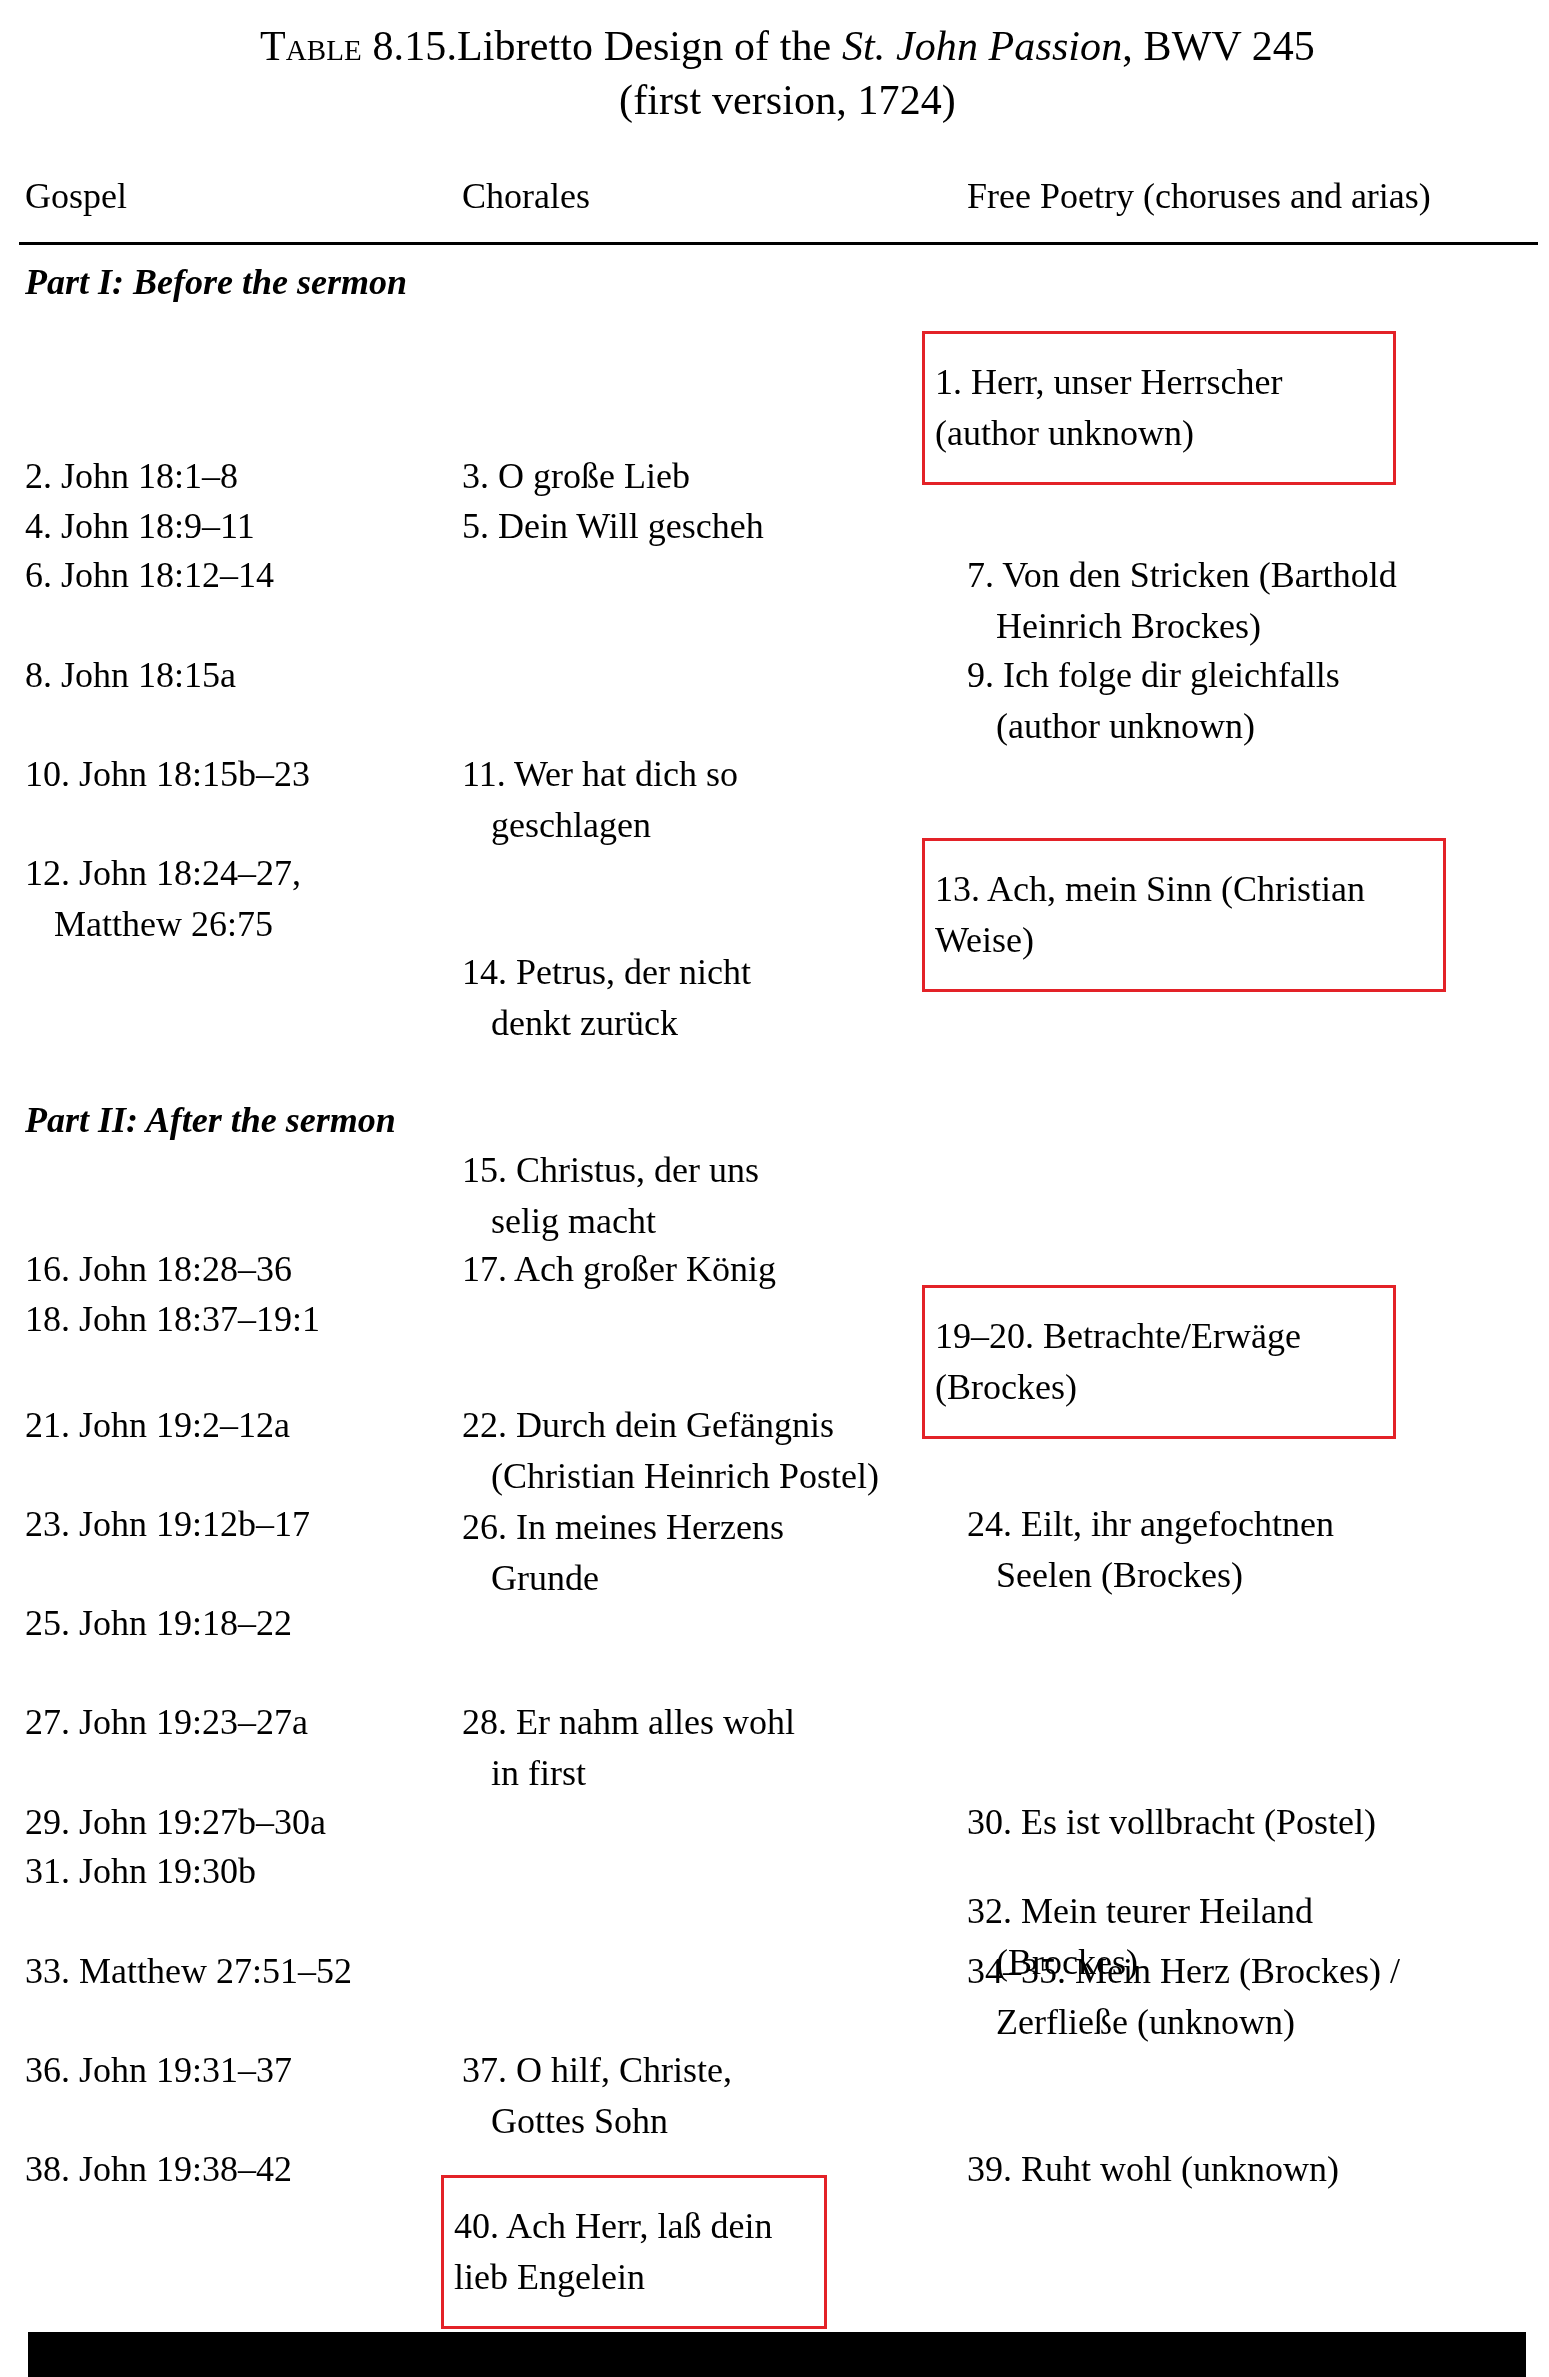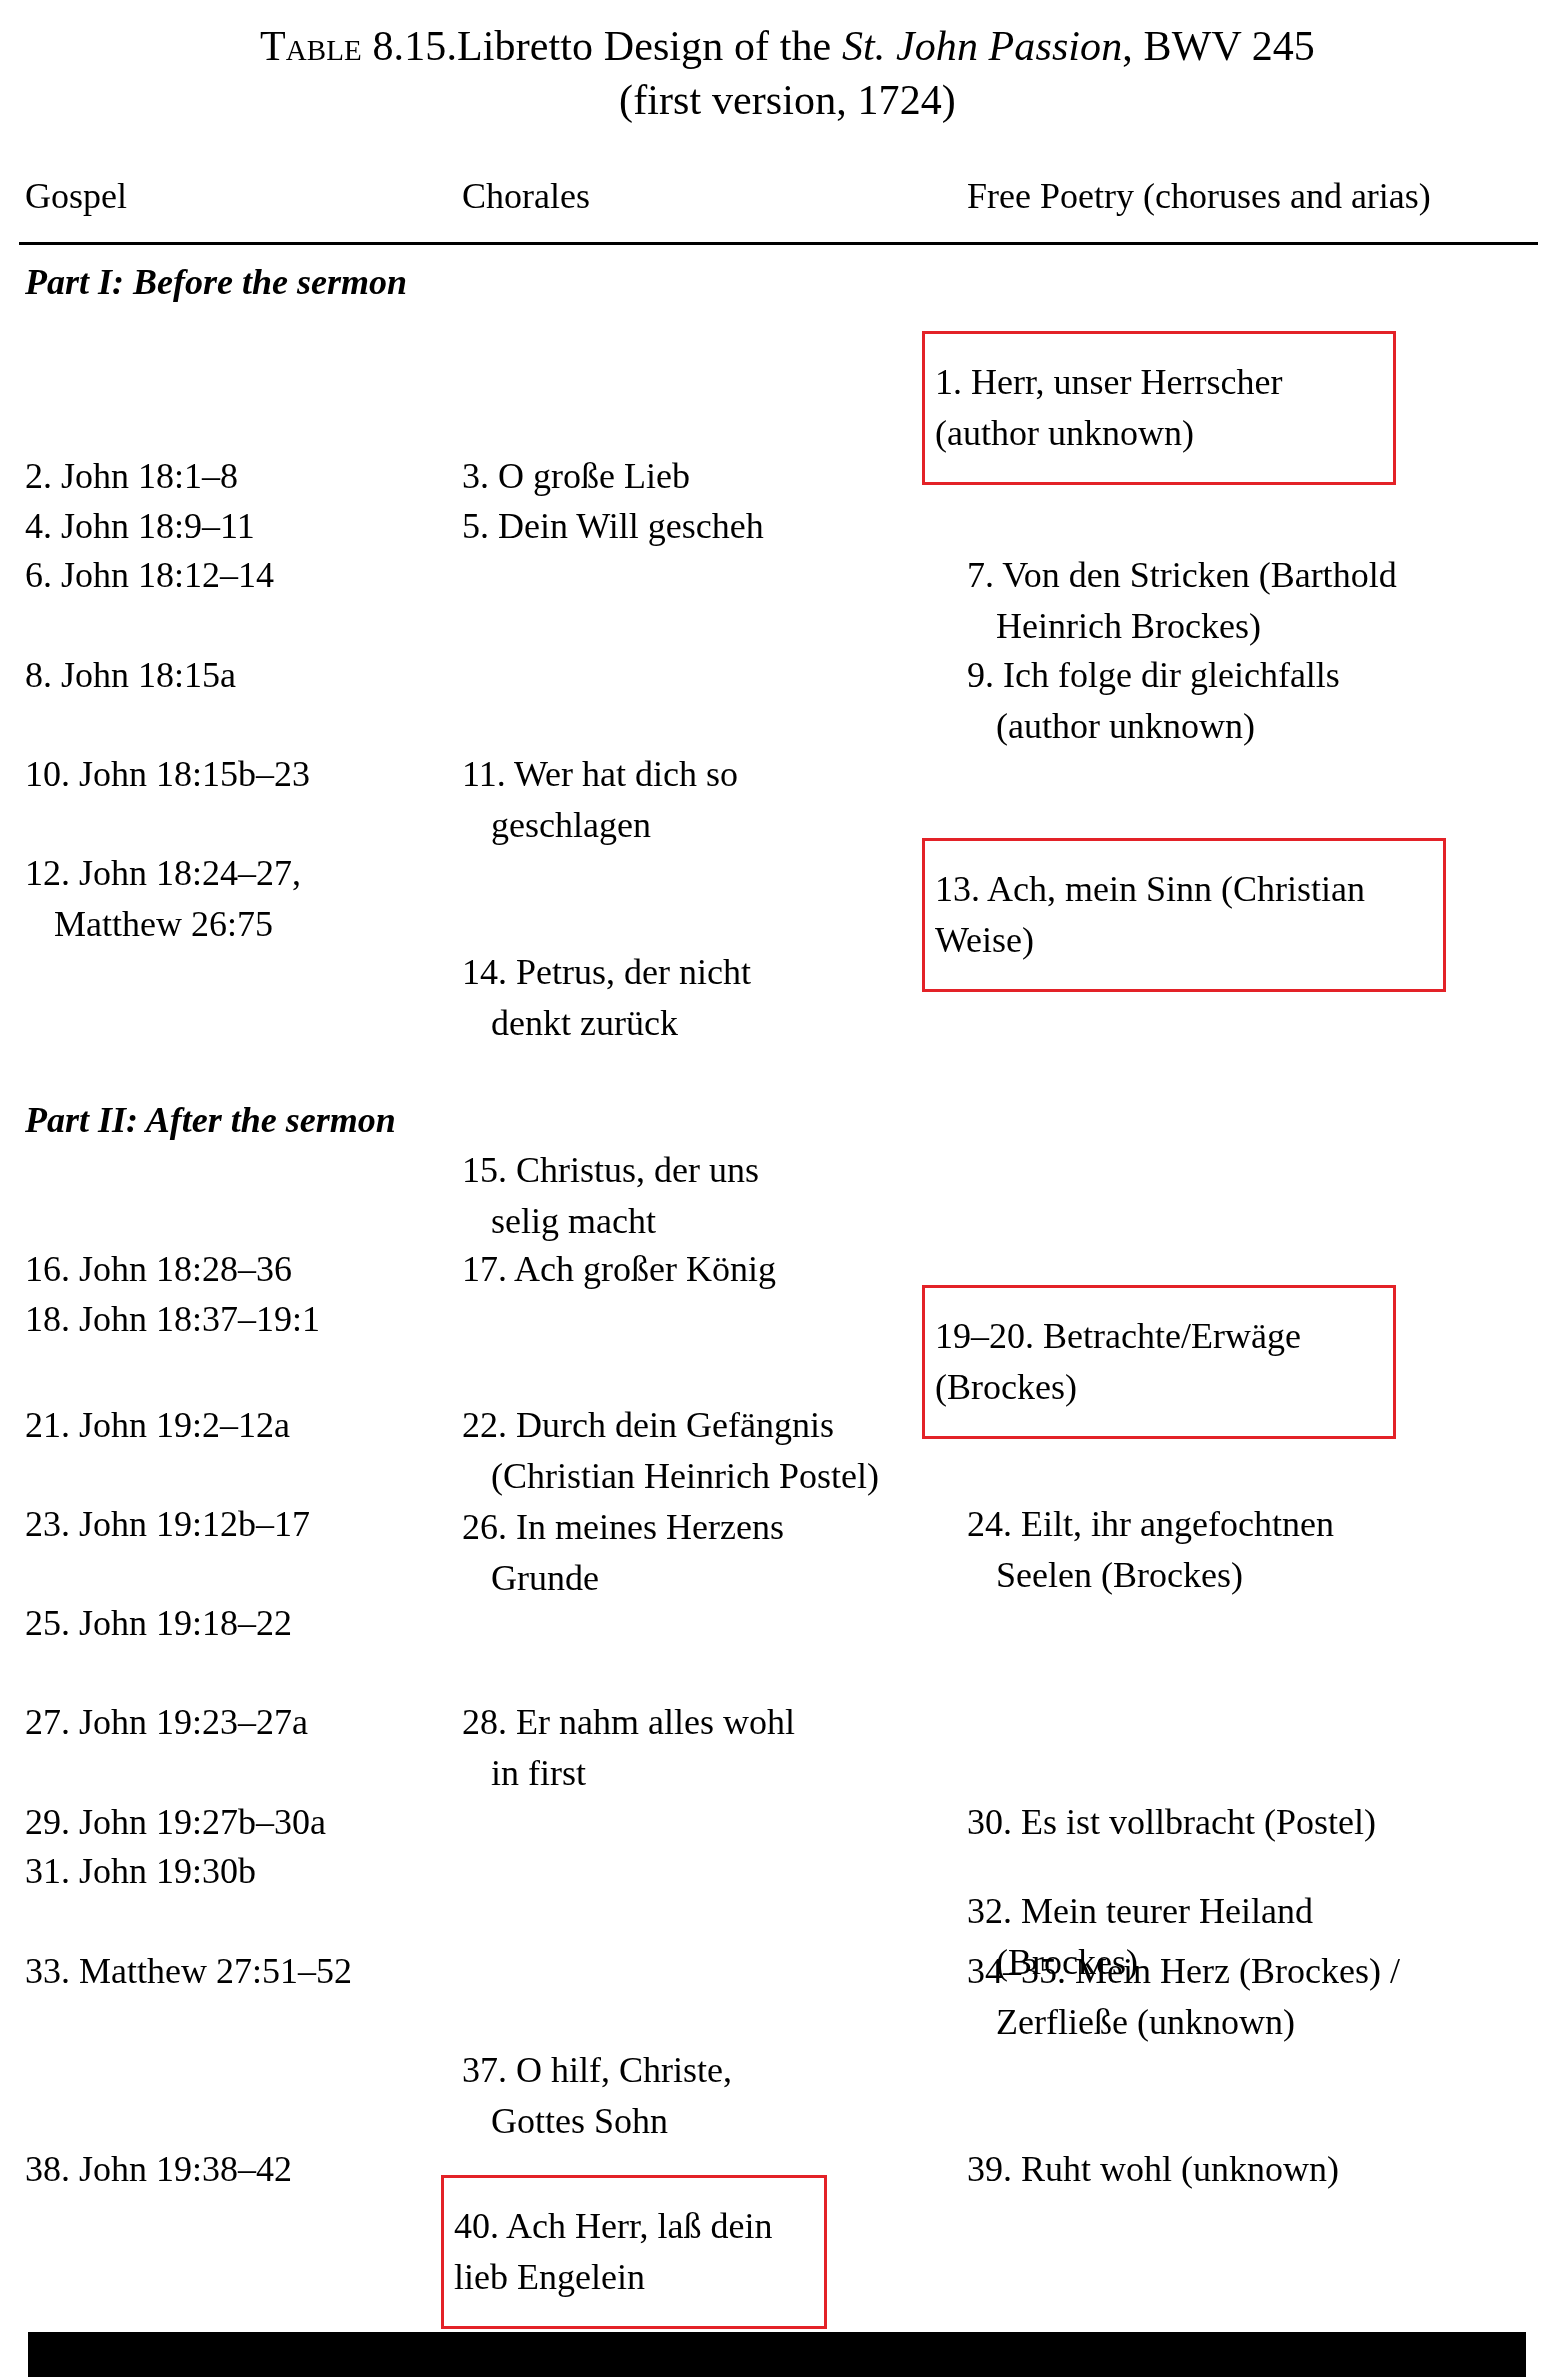--- a/index.html
+++ b/index.html
@@ -230,20 +230,21 @@
       <span class="cont0">32. Mein teurer Heiland</span>
       <span class="cont">(Brockes)</span>
     </div>
 
     <div class="cell c1" style="top:1946px;">33. Matthew 27:51–52</div>
     <div class="cell c3" style="top:1946px;">
       <span class="cont0">34–35. Mein Herz (Brockes) /</span>
       <span class="cont">Zerfließe (unknown)</span>
     </div>
 
+    <div class="cell c1" style="top:2045px;">36. John 19:31–37</div>
     <div class="cell c2" style="top:2045px;">
       <span class="cont0">37. O hilf, Christe,</span>
       <span class="cont">Gottes Sohn</span>
     </div>
 
     <div class="cell c1" style="top:2144px;">38. John 19:38–42</div>
     <div class="cell boxed c2" style="top: 2175px; --hl: #E32228;">
       <span class="cont0">40. Ach Herr, laß dein</span>
       <span class="cont0">lieb Engelein</span>
     </div>

